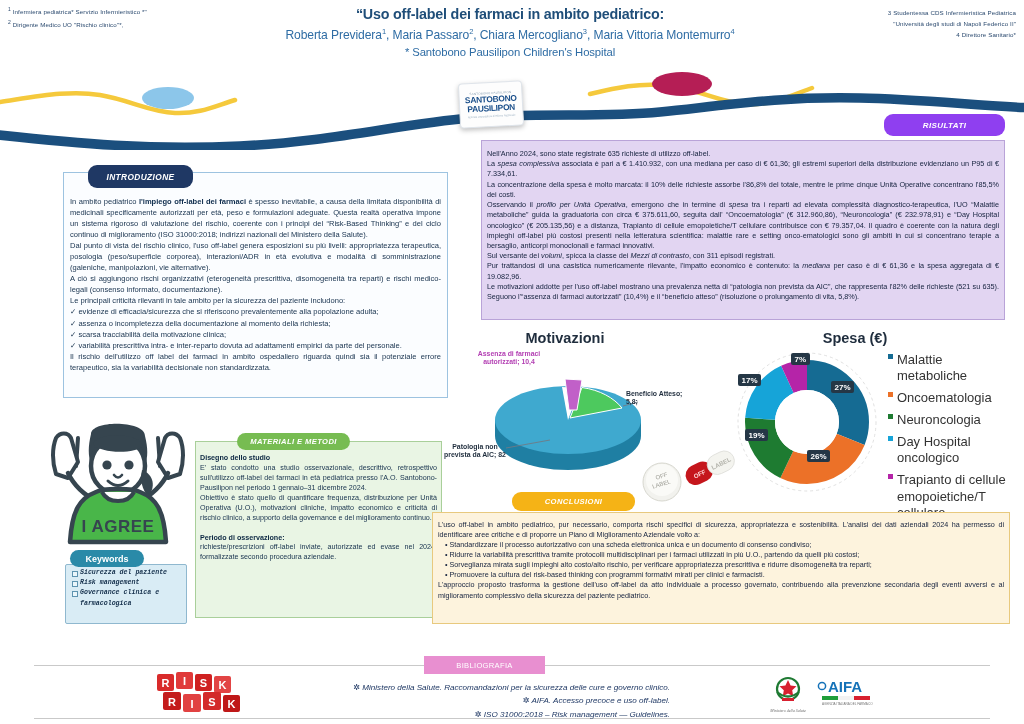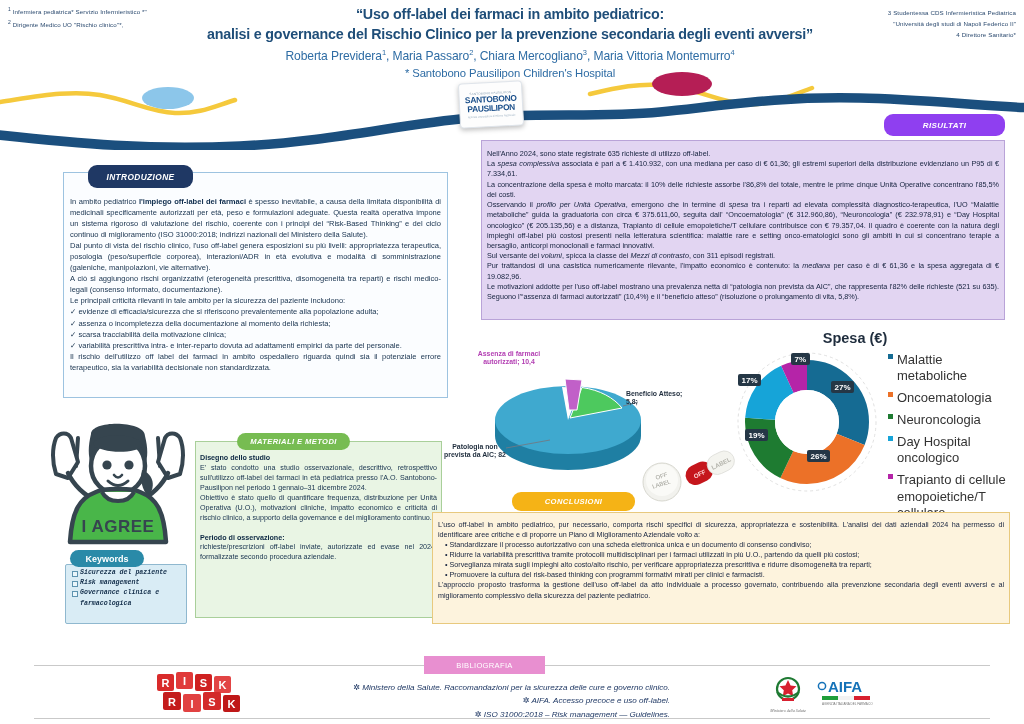--- a/index.html
+++ b/index.html
@@ -135,21 +135,20 @@
     <div><sup>2</sup> Dirigente Medico UO "Rischio clinico"*,</div>
   </div>
   <div class="aff" id="aff-right">
     <div>3  Studentessa CDS Infermieristica Pediatrica</div>
     <div>"Università degli studi di Napoli Federico II"</div>
     <div>4 Direttore Sanitario*</div>
   </div>
 
   <div id="title-wrap">
     <div class="ttl">“Uso off-label dei farmaci in ambito pediatrico:</div>
-    <div class="ttl">analisi e governance del Rischio Clinico per la prevenzione secondaria degli eventi avversi”</div>
     <div class="authors">
       <span>Roberta Previdera<sup>1</sup>, Maria Passaro<sup>2</sup>, Chiara Mercogliano<sup>3</sup>, Maria Vittoria Montemurro<sup>4</sup></span>
     </div>
     <div class="hosp">* Santobono Pausilipon Children's Hospital</div>
   </div>
 
   <svg id="deco" viewBox="0 0 1024 88" preserveAspectRatio="none">
     <path d="M0,40 C40,34 70,28 100,33 C130,38 150,50 175,51 C200,52 215,44 235,38" fill="none" stroke="#f5c93c" stroke-width="4.5" stroke-linecap="round"></path>
     <ellipse cx="168" cy="36" rx="26" ry="11" fill="#8cc6ea"></ellipse>
     <path d="M590,32 C615,26 640,20 670,24 C700,28 720,40 745,42 C770,44 790,34 812,26" fill="none" stroke="#f5c93c" stroke-width="4.5" stroke-linecap="round"></path>
@@ -223,20 +222,21 @@
   <div id="ris-body">
     <span>Nell'Anno 2024, sono state registrate 635 richieste di utilizzo off-label.</span><br>
     <span>La </span><i>spesa complessiva</i><span> associata è pari a € 1.410.932, con una mediana per caso di € 61,36; gli estremi superiori della distribuzione evidenziano un P95 di € 7.334,61.</span><br>
     <span>La concentrazione della spesa è molto marcata: il 10% delle richieste assorbe l'86,8% del totale, mentre le prime cinque Unità Operative concentrano l'85,5% dei costi.</span><br>
     <span>Osservando il </span><i>profilo per Unità Operativa</i><span>, emergono che in termine di </span><i>spesa</i><span> tra i reparti ad elevata complessità diagnostico-terapeutica, l'UO “Malattie metaboliche” guida la graduatoria con circa € 375.611,60, seguita dall' “Oncoematologia” (€ 312.960,86), “Neuroncologia” (€ 232.978,91) e “Day Hospital oncologico” (€ 205.135,56) e a distanza, Trapianto di cellule emopoietiche/T cellulare contribuisce con € 79.357,04. Il quadro è coerente con la natura degli impieghi off-label più costosi presenti nella letteratura scientifica: malattie rare e setting onco-ematologici sono gli ambiti in cui si concentrano terapie a bersaglio, anticorpi monoclonali e farmaci innovativi.</span><br>
     <span>Sul versante dei </span><i>volumi</i><span>, spicca la classe dei </span><i>Mezzi di contrasto</i><span>, con 311 episodi registrati.</span><br>
     <span>Pur trattandosi di una casistica numericamente rilevante, l'impatto economico è contenuto: la </span><i>mediana</i><span> per caso è di € 61,36 e la spesa aggregata di € 19.082,96.</span><br>
     <span>Le motivazioni addotte per l'uso off-label mostrano una prevalenza netta di “patologia non prevista da AIC”, che rappresenta l'82% delle richieste (521 su 635). Seguono l'“assenza di farmaci autorizzati” (10,4%) e il “beneficio atteso” (risoluzione o prolungamento di vita, 5,8%).</span>
   </div>
 
+  <div class="chart-title" id="mot-title">Motivazioni</div>
   <div id="pie-area">
     <svg viewBox="0 0 260 145" width="260" height="145">
 
       <ellipse cx="128" cy="88" rx="73" ry="34" fill="#1f7fa3"></ellipse>
       <rect x="55" y="72" width="146" height="16" fill="#1f7fa3"></rect>
       <ellipse cx="128" cy="72" rx="73" ry="34" fill="#3fa9cf"></ellipse>
 
       <path d="M128,72 L122,39 L140,40 Z" fill="#ffffff"></path>
 
       <path d="M130,70 L142,39.5 C160,42 174,50 182,60 Z" fill="#4dc95e" stroke="#ffffff" stroke-width="1"></path>

